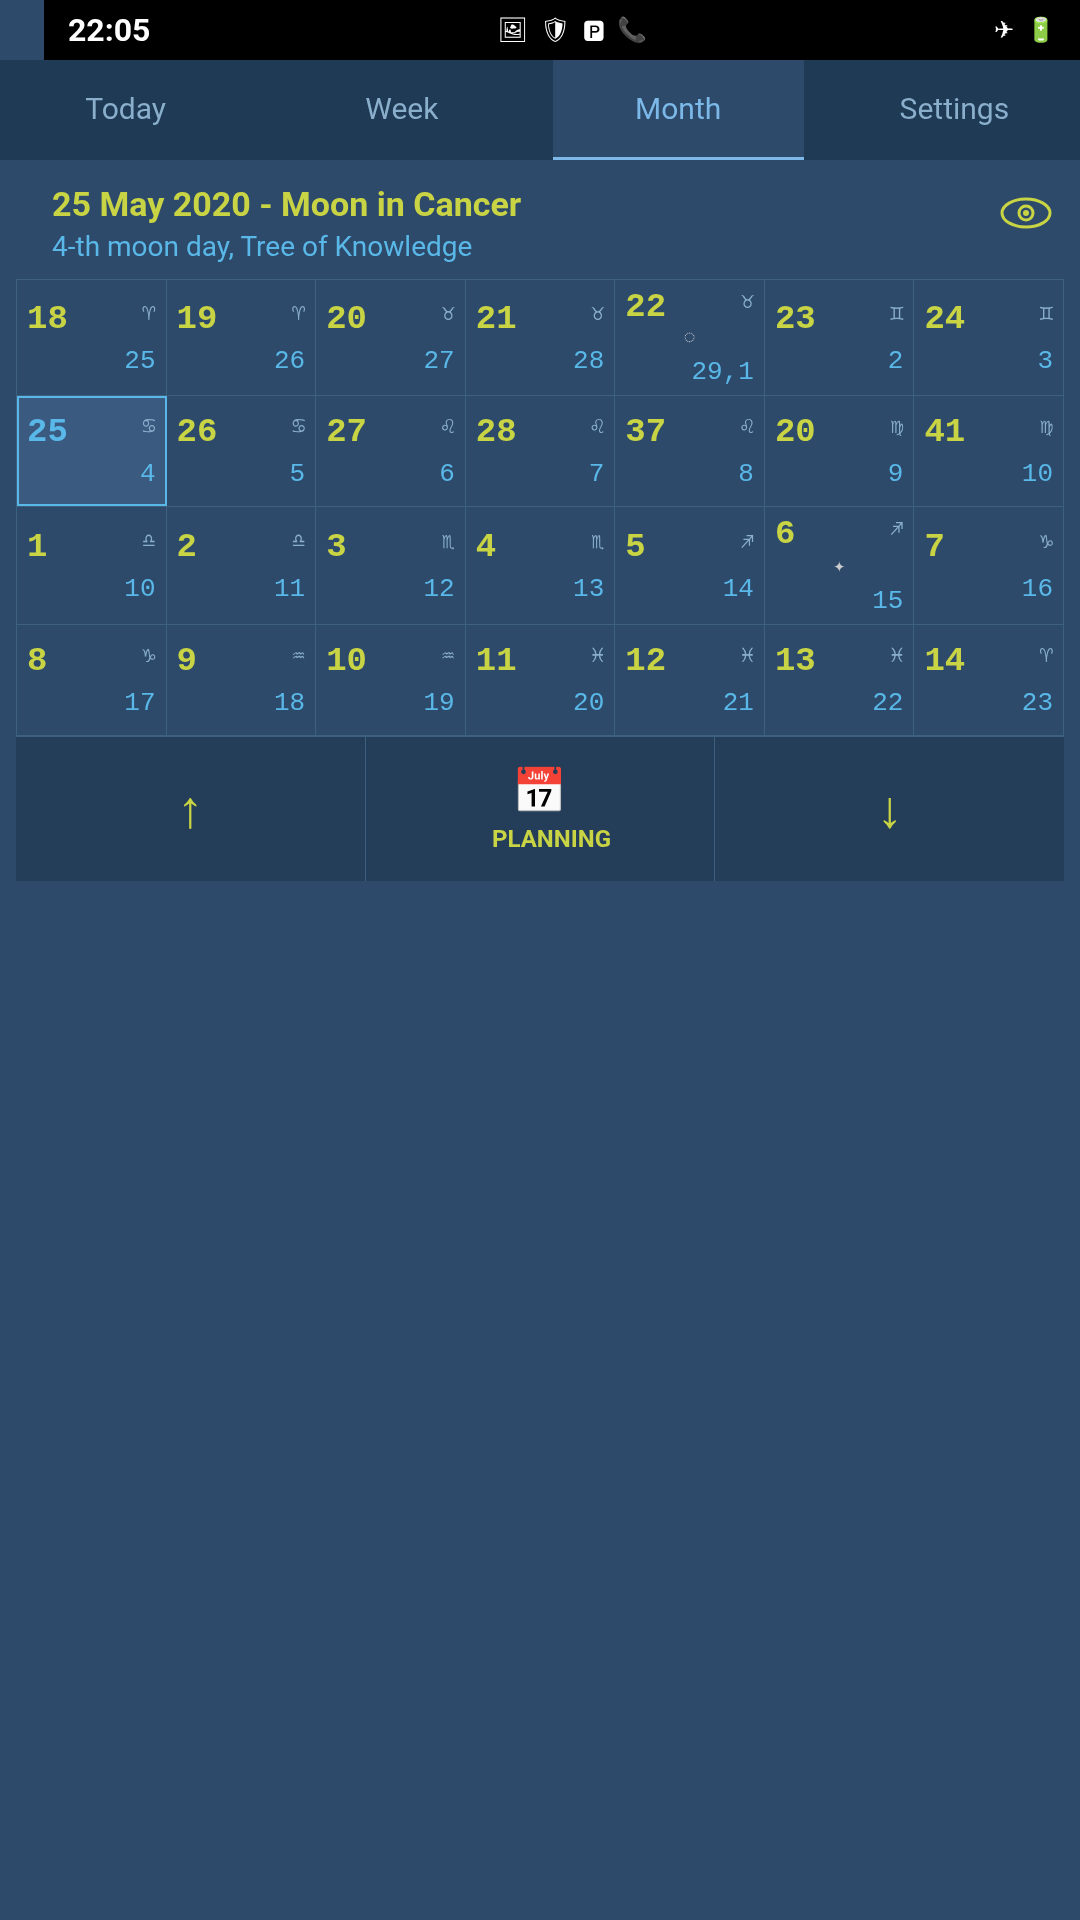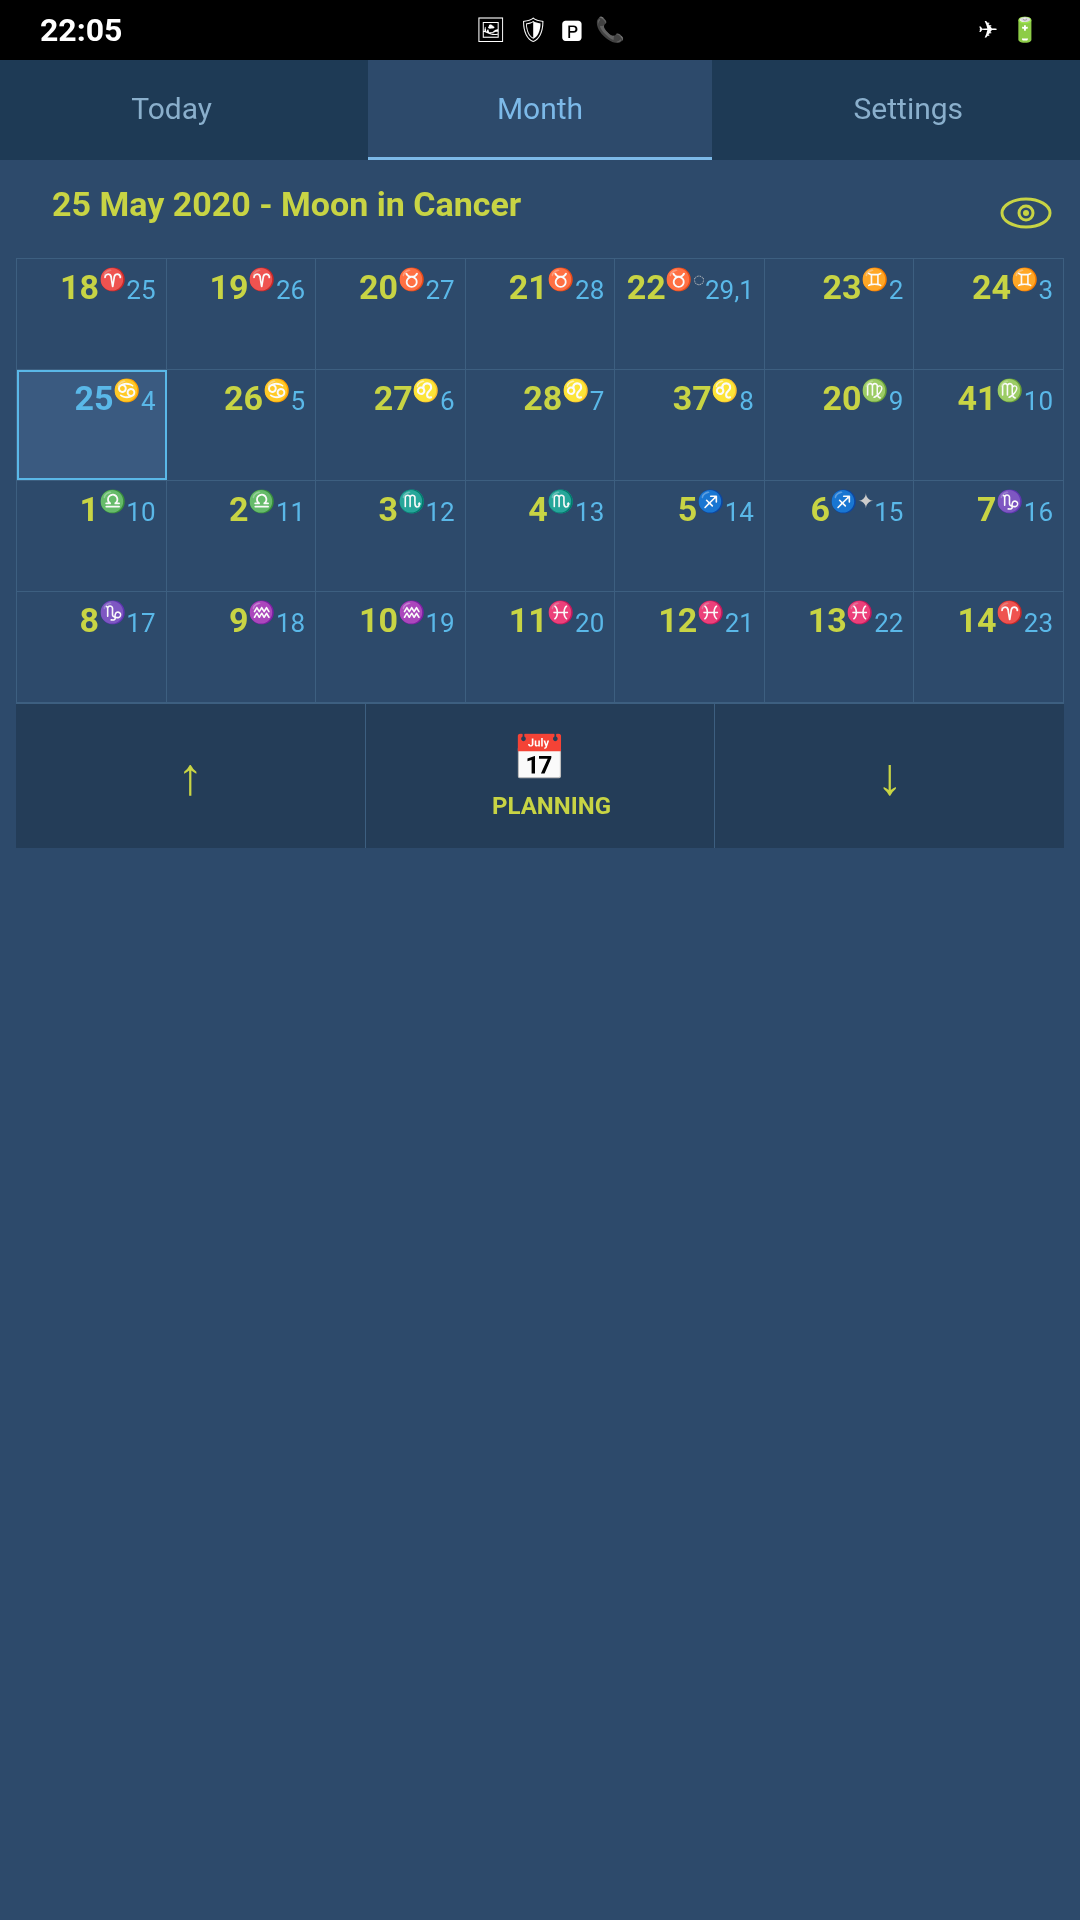--- a/index.html
+++ b/index.html
@@ -12,21 +12,22 @@
       color: #fff;
     }
 
     
     .status-bar {
       background: #000;
       height: 60px;
       display: flex;
       align-items: center;
       justify-content: space-between;
-      padding: 0 40px;
+      padding: 0 24px;
+      margin-left: 44px;
     }
     .status-time {
       color: #fff;
       font-size: 32px;
       font-weight: bold;
     }
     .status-icons {
       display: flex;
       align-items: center;
       gap: 12px;
@@ -102,22 +103,23 @@
       border-bottom: none;
     }
     .cal-cell {
       flex: 1;
       min-width: 0;
       border-right: 1px solid #3d5f80;
       padding: 8px 10px;
       position: relative;
       min-height: 110px;
       display: flex;
-      flex-direction: row;
-      justify-content: flex-end;
+      flex-direction: column;
+      justify-content: center;
+      font-family: Liberation Mono, monospace;
     }
     .cal-cell:last-child {
       border-right: none;
     }
     .cal-cell.selected {
       background: #3a5a80;
       outline: 2px solid #5ab8e8;
       outline-offset: -2px;
     }
     .cell-top {
@@ -199,31 +201,35 @@
   <div class="status-right">
     <span class="status-icon">✈</span>
     <span class="status-icon">🔋</span>
   </div>
 </div>
 
 <div class="tab-bar">
   <div class="tab">
     <span>Today</span>
   </div>
+  <div class="tab">
+    <span>Week</span>
+  </div>
   <div class="tab active">
     <span>Month</span>
   </div>
   <div class="tab">
     <span>Settings</span>
   </div>
 </div>
 
 <div class="header-info">
   <div class="header-text">
     <div class="header-title">25 May 2020 - Moon in Cancer</div>
+    <div class="header-subtitle">4-th moon day, Tree of Knowledge</div>
   </div>
   <div class="eye-icon">
     <svg width="52" height="36" viewBox="0 0 52 36" fill="none" xmlns="http://www.w3.org/2000/svg">
       <ellipse cx="26" cy="18" rx="24" ry="14" stroke="#c8d444" stroke-width="3" fill="none"></ellipse>
       <circle cx="26" cy="18" r="7" stroke="#c8d444" stroke-width="3" fill="none"></circle>
       <circle cx="26" cy="18" r="3" fill="#c8d444"></circle>
     </svg>
   </div>
 </div>
 

